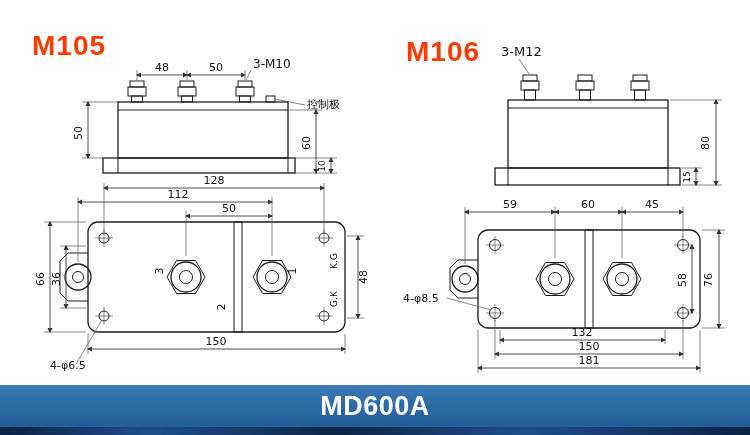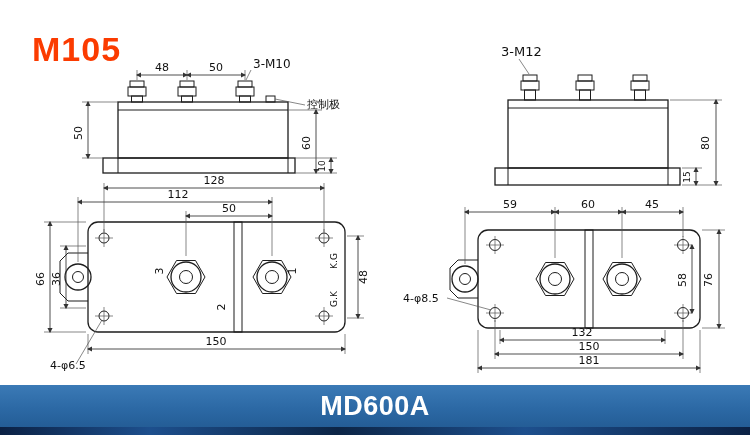--- a/index.html
+++ b/index.html
@@ -1,19 +1,19 @@
 <!DOCTYPE html>
 <html><head>
 <meta charset="utf-8">
 <style>
   * { margin:0; padding:0; box-sizing:border-box; }
   html,body { background:#ffffff; }
   .page { position:relative; width:750px; height:435px; background:#ffffff; overflow:hidden;
           font-family:"Liberation Sans", sans-serif; }
-  .title { position:absolute; font-weight:bold; font-size:34px; color:#fb3b00; letter-spacing:1px; }
+  .title { position:absolute; font-weight:bold; font-size:28px; color:#fb3b00; letter-spacing:1px; }
   .title-left  { left:32px;  top:30px; }
   .title-right { left:406px; top:36px; }
   svg.drawing { position:absolute; }
   #svg-m105 { left:10px;  top:55px; }
   #svg-m106 { left:395px; top:40px; }
 
   
   .ol  { fill:none; stroke:#1d1d1d; stroke-width:1.3; }
   .ol2 { fill:none; stroke:#1d1d1d; stroke-width:1; }
   .dl  { fill:none; stroke:#3a3a3a; stroke-width:0.9; }
@@ -29,20 +29,21 @@
                  color:#ffffff; font-size:27px; font-weight:bold; letter-spacing:0.5px; }
   .strip { position:absolute; left:0; top:427px; width:750px; height:8px;
            background:linear-gradient(90deg,#0b2144,#1d4f8d 20%,#0c2546 45%,#1d4f8d 70%,#0b2144); }
 </style>
 </head>
 <body>
 
 <div class="page">
 
   <div class="title title-left">M105</div>
+  <div class="title title-right">M106</div>
 
   <svg id="svg-m105" class="drawing" width="370" height="325" viewBox="0 0 370 325">
     <defs>
       <marker id="arL" viewBox="0 0 10 10" refX="8" refY="5" markerWidth="6" markerHeight="6" orient="auto-start-reverse">
         <path d="M0,0 L10,5 L0,10 z" fill="#333"></path>
       </marker>
     </defs>
 
     <g>
       <g>

